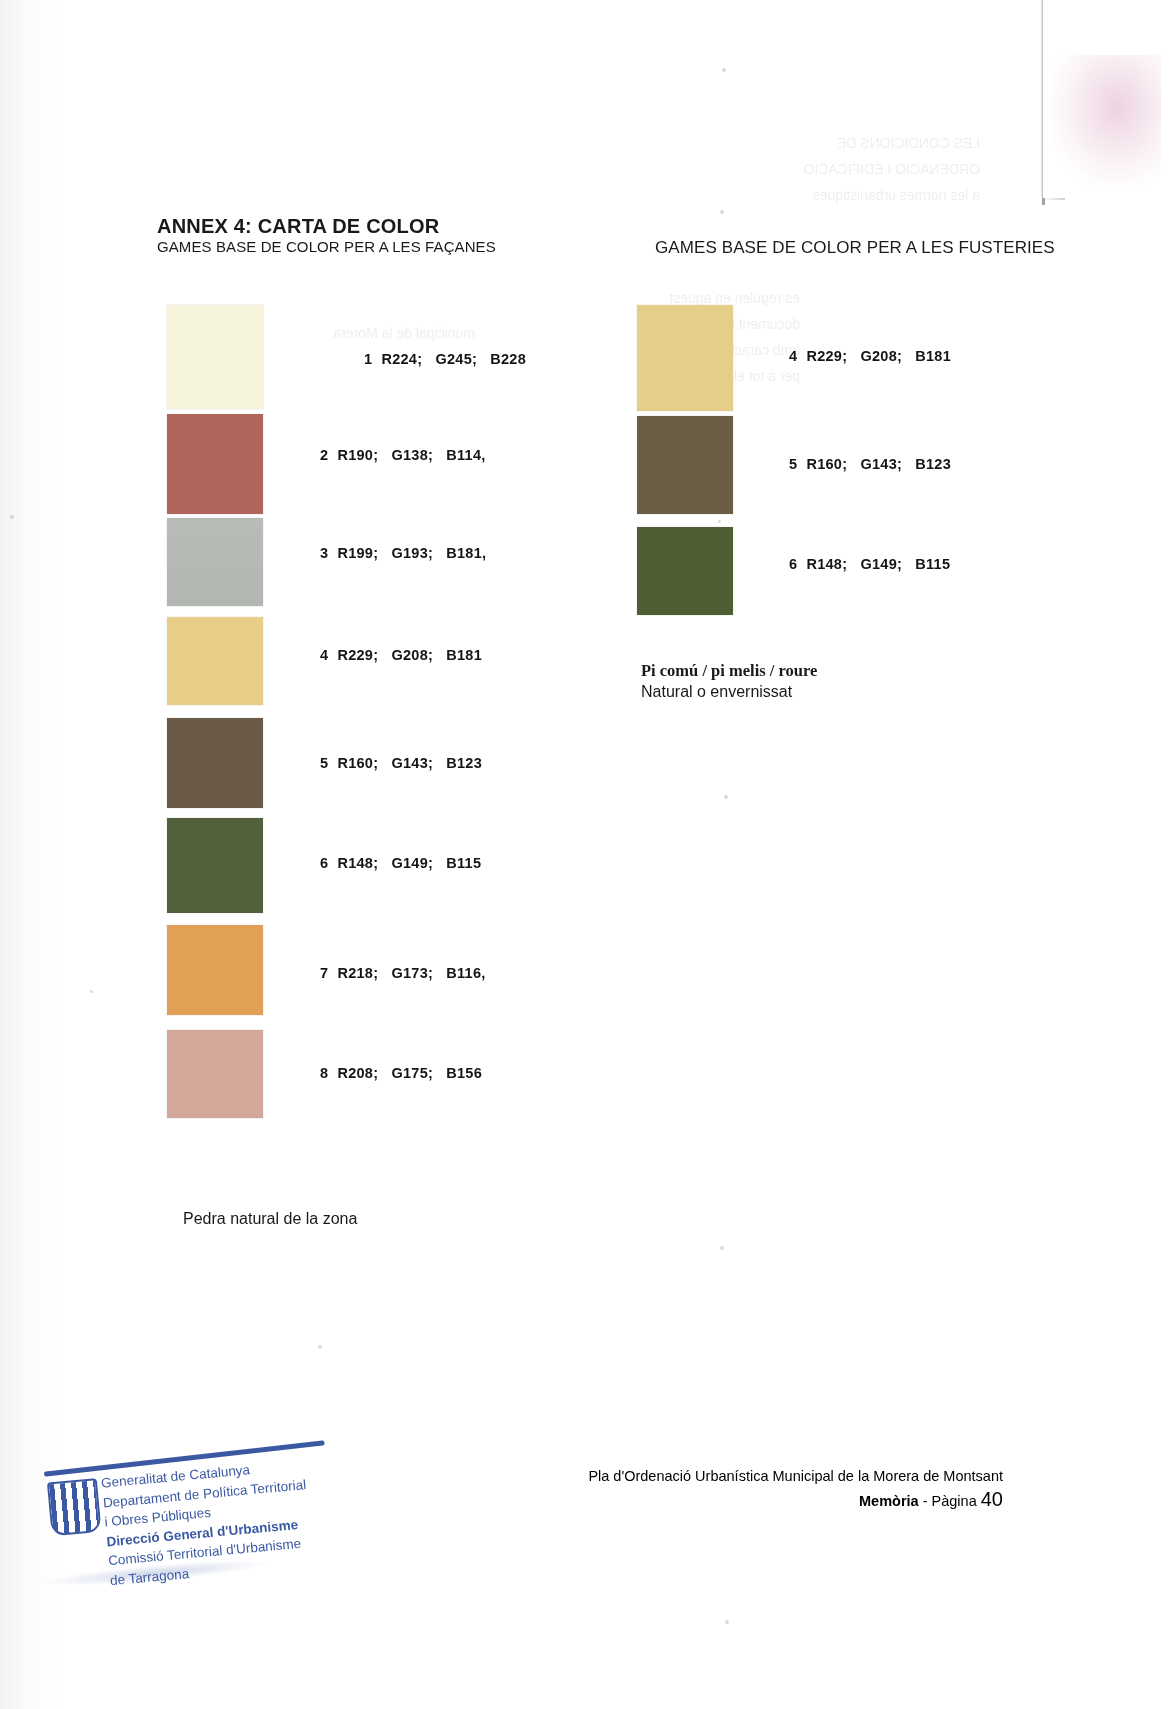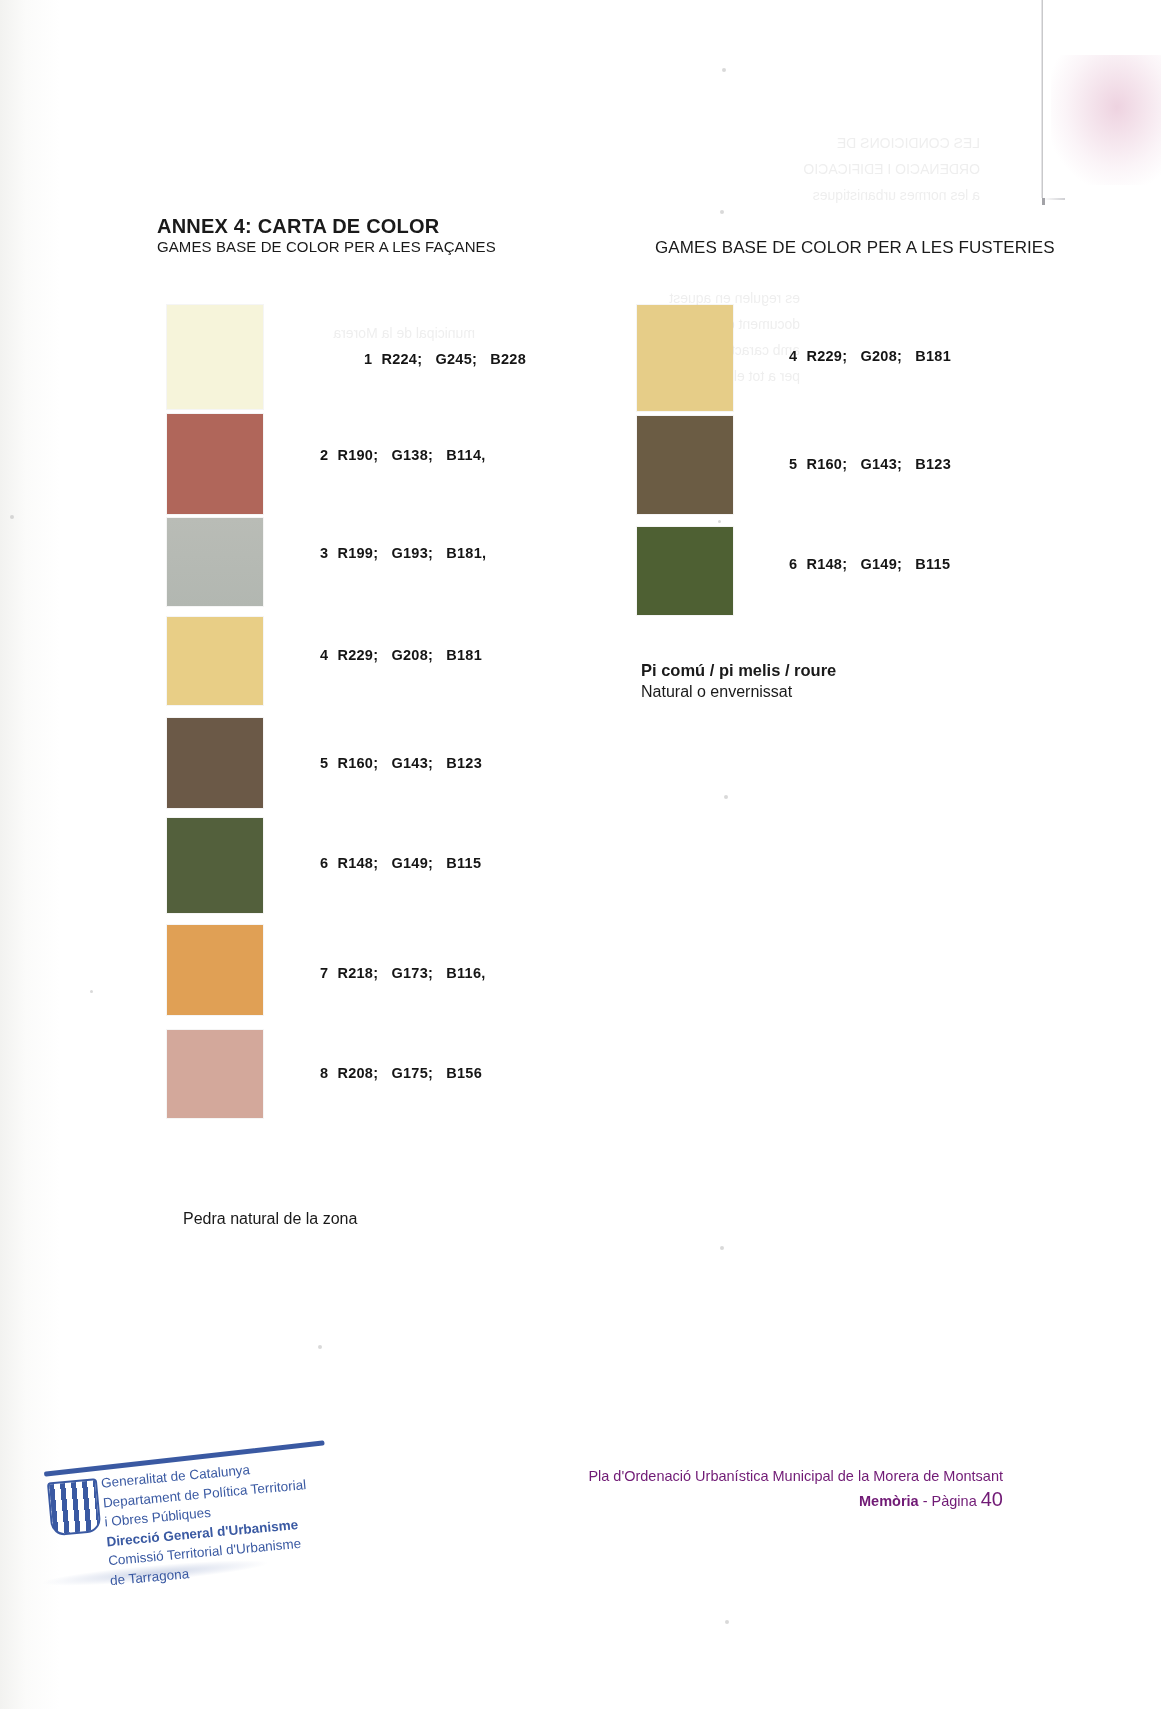--- a/index.html
+++ b/index.html
@@ -102,36 +102,37 @@
     color: #151515;
   }
   .swatch-label .idx { margin-right: 9px; }
   .swatch-label .comp { margin-right: 13px; }
 
   .caption-bold {
     position: absolute;
     font-size: 16.5px;
     font-weight: bold;
     white-space: nowrap;
+    font-family: Liberation Serif, serif;
   }
   .caption-plain {
     position: absolute;
     font-size: 16px;
     white-space: nowrap;
     text-align: center;
   }
 
   
   .footer {
     position: absolute;
     right: 168px;
     bottom: 196px;
     text-align: right;
     font-size: 14.5px;
-    color: #701a75;
+    color: #000000;
     line-height: 23px;
   }
   .footer-line2 .mem { font-weight: bold; }
   .footer-line2 .pagenum { font-size: 20px; }
 
   
   .stamp {
     position: absolute;
     left: 48px;
     bottom: 140px;

